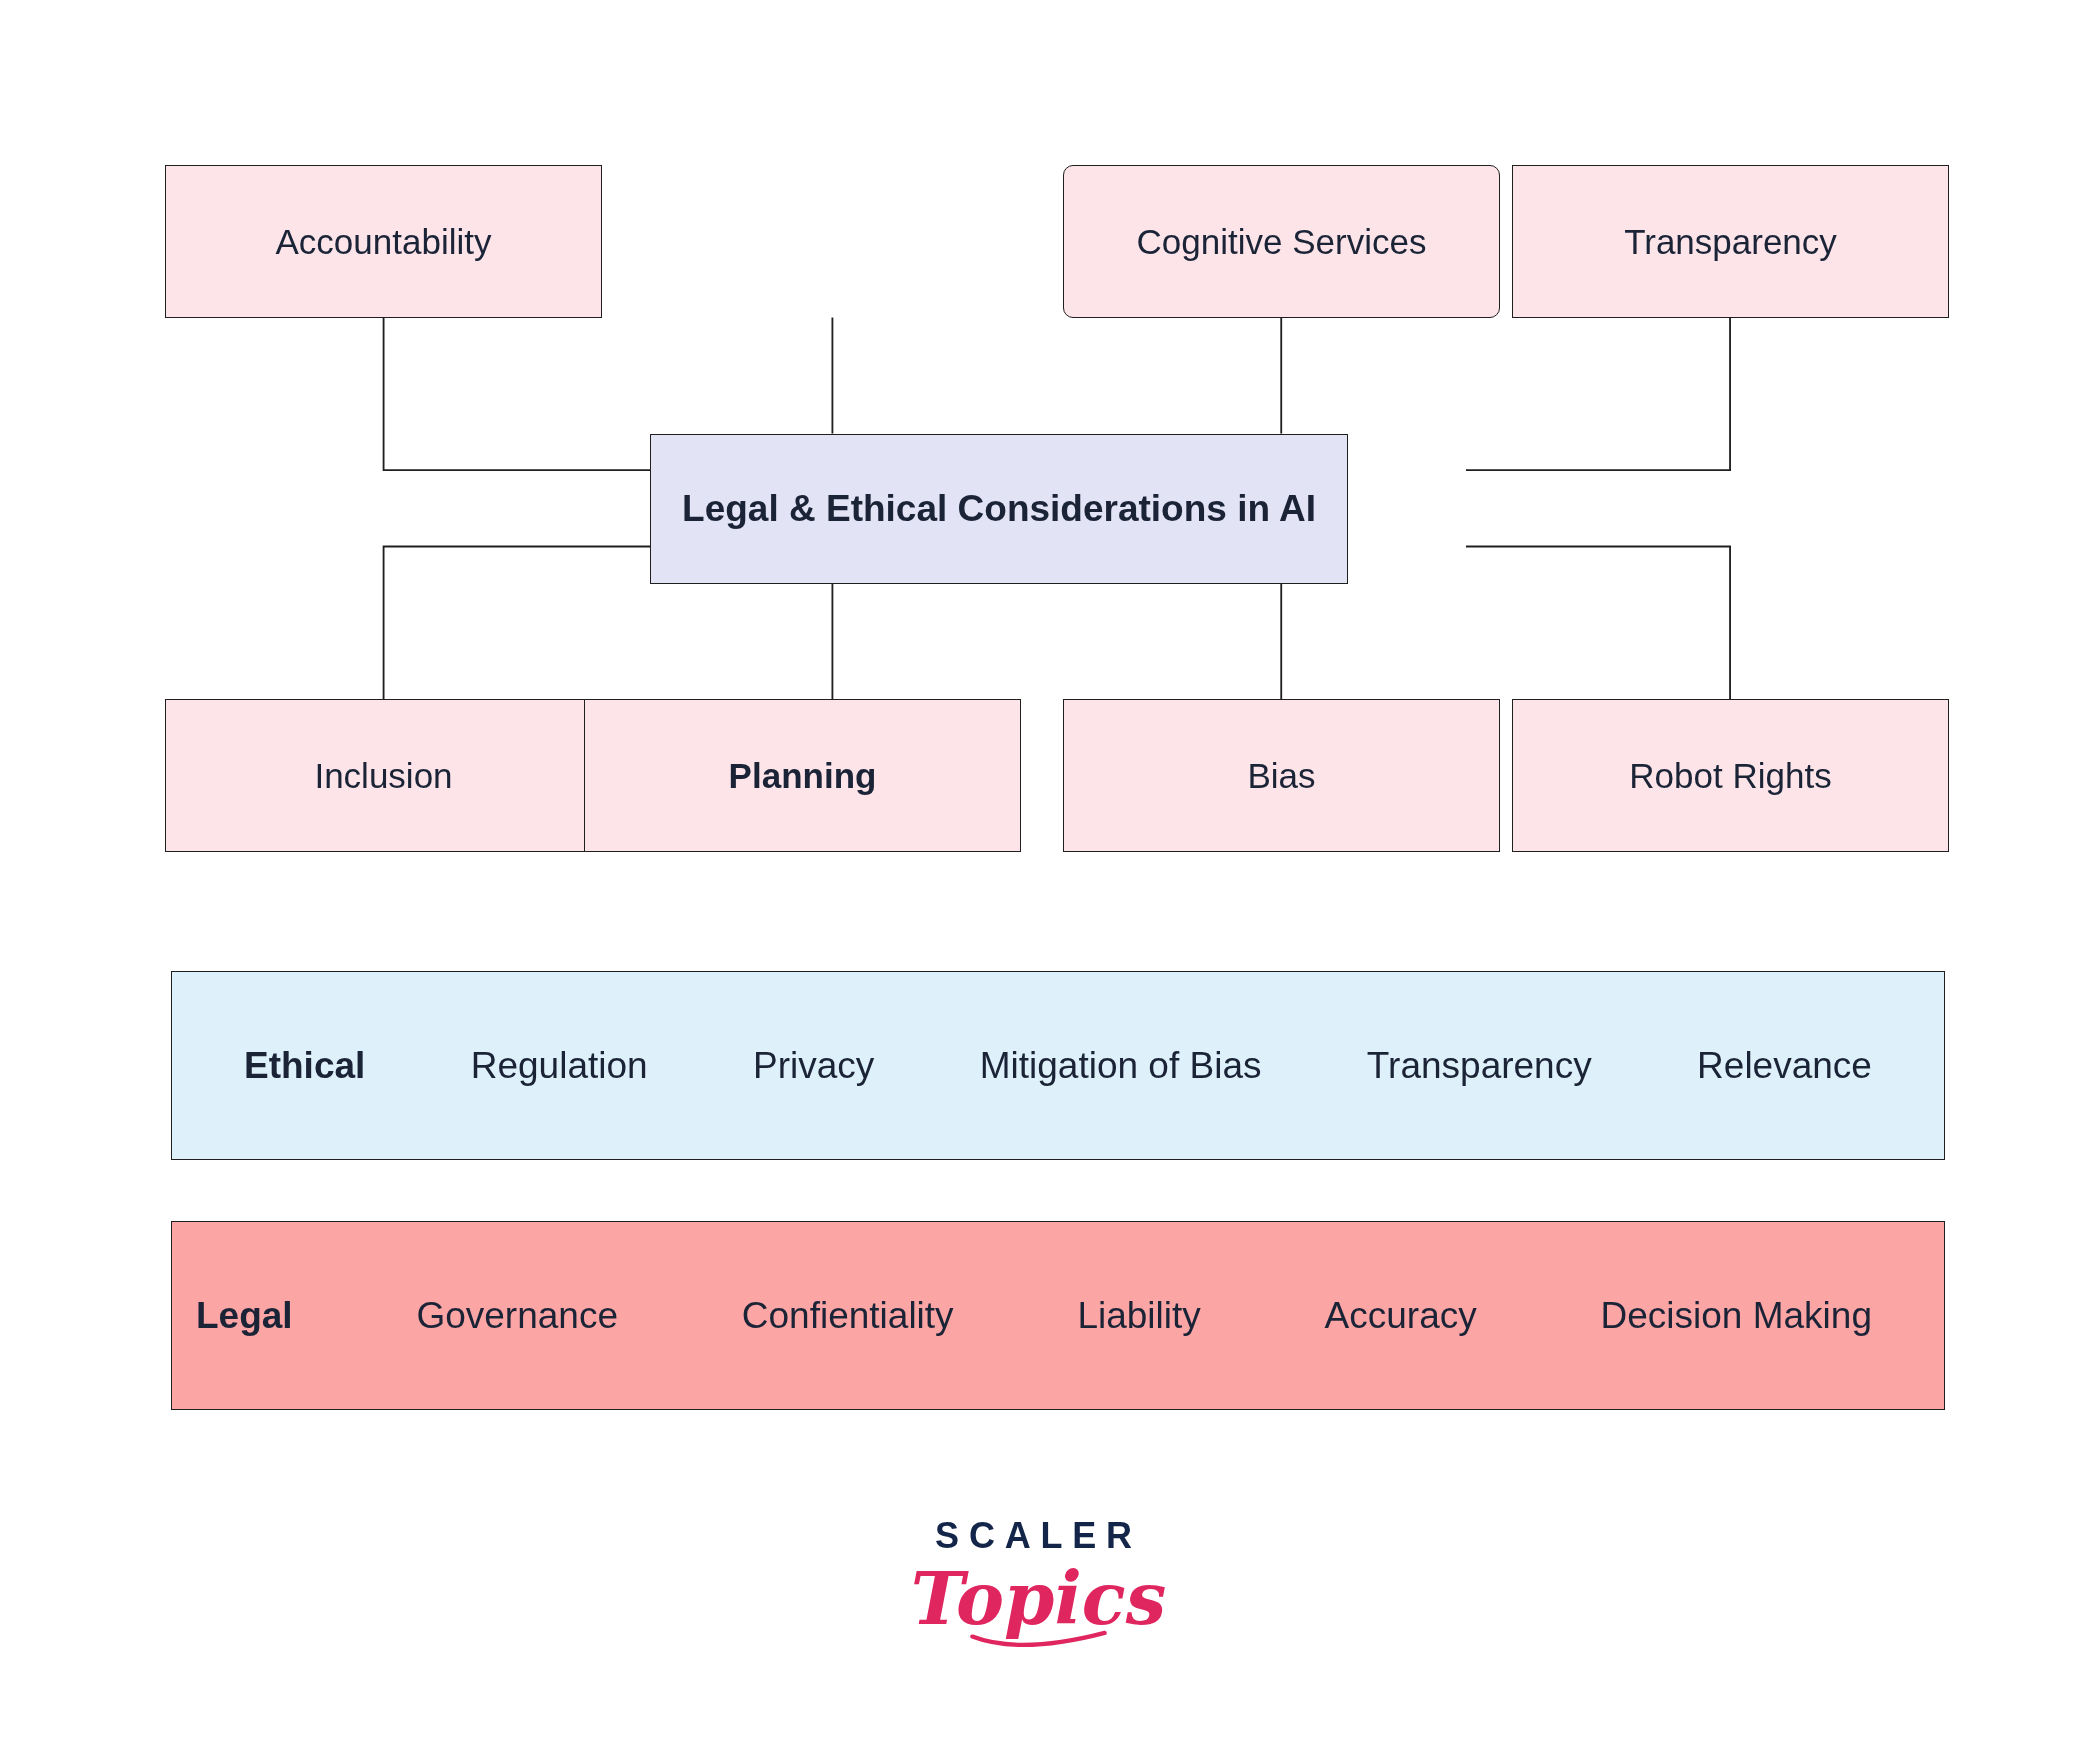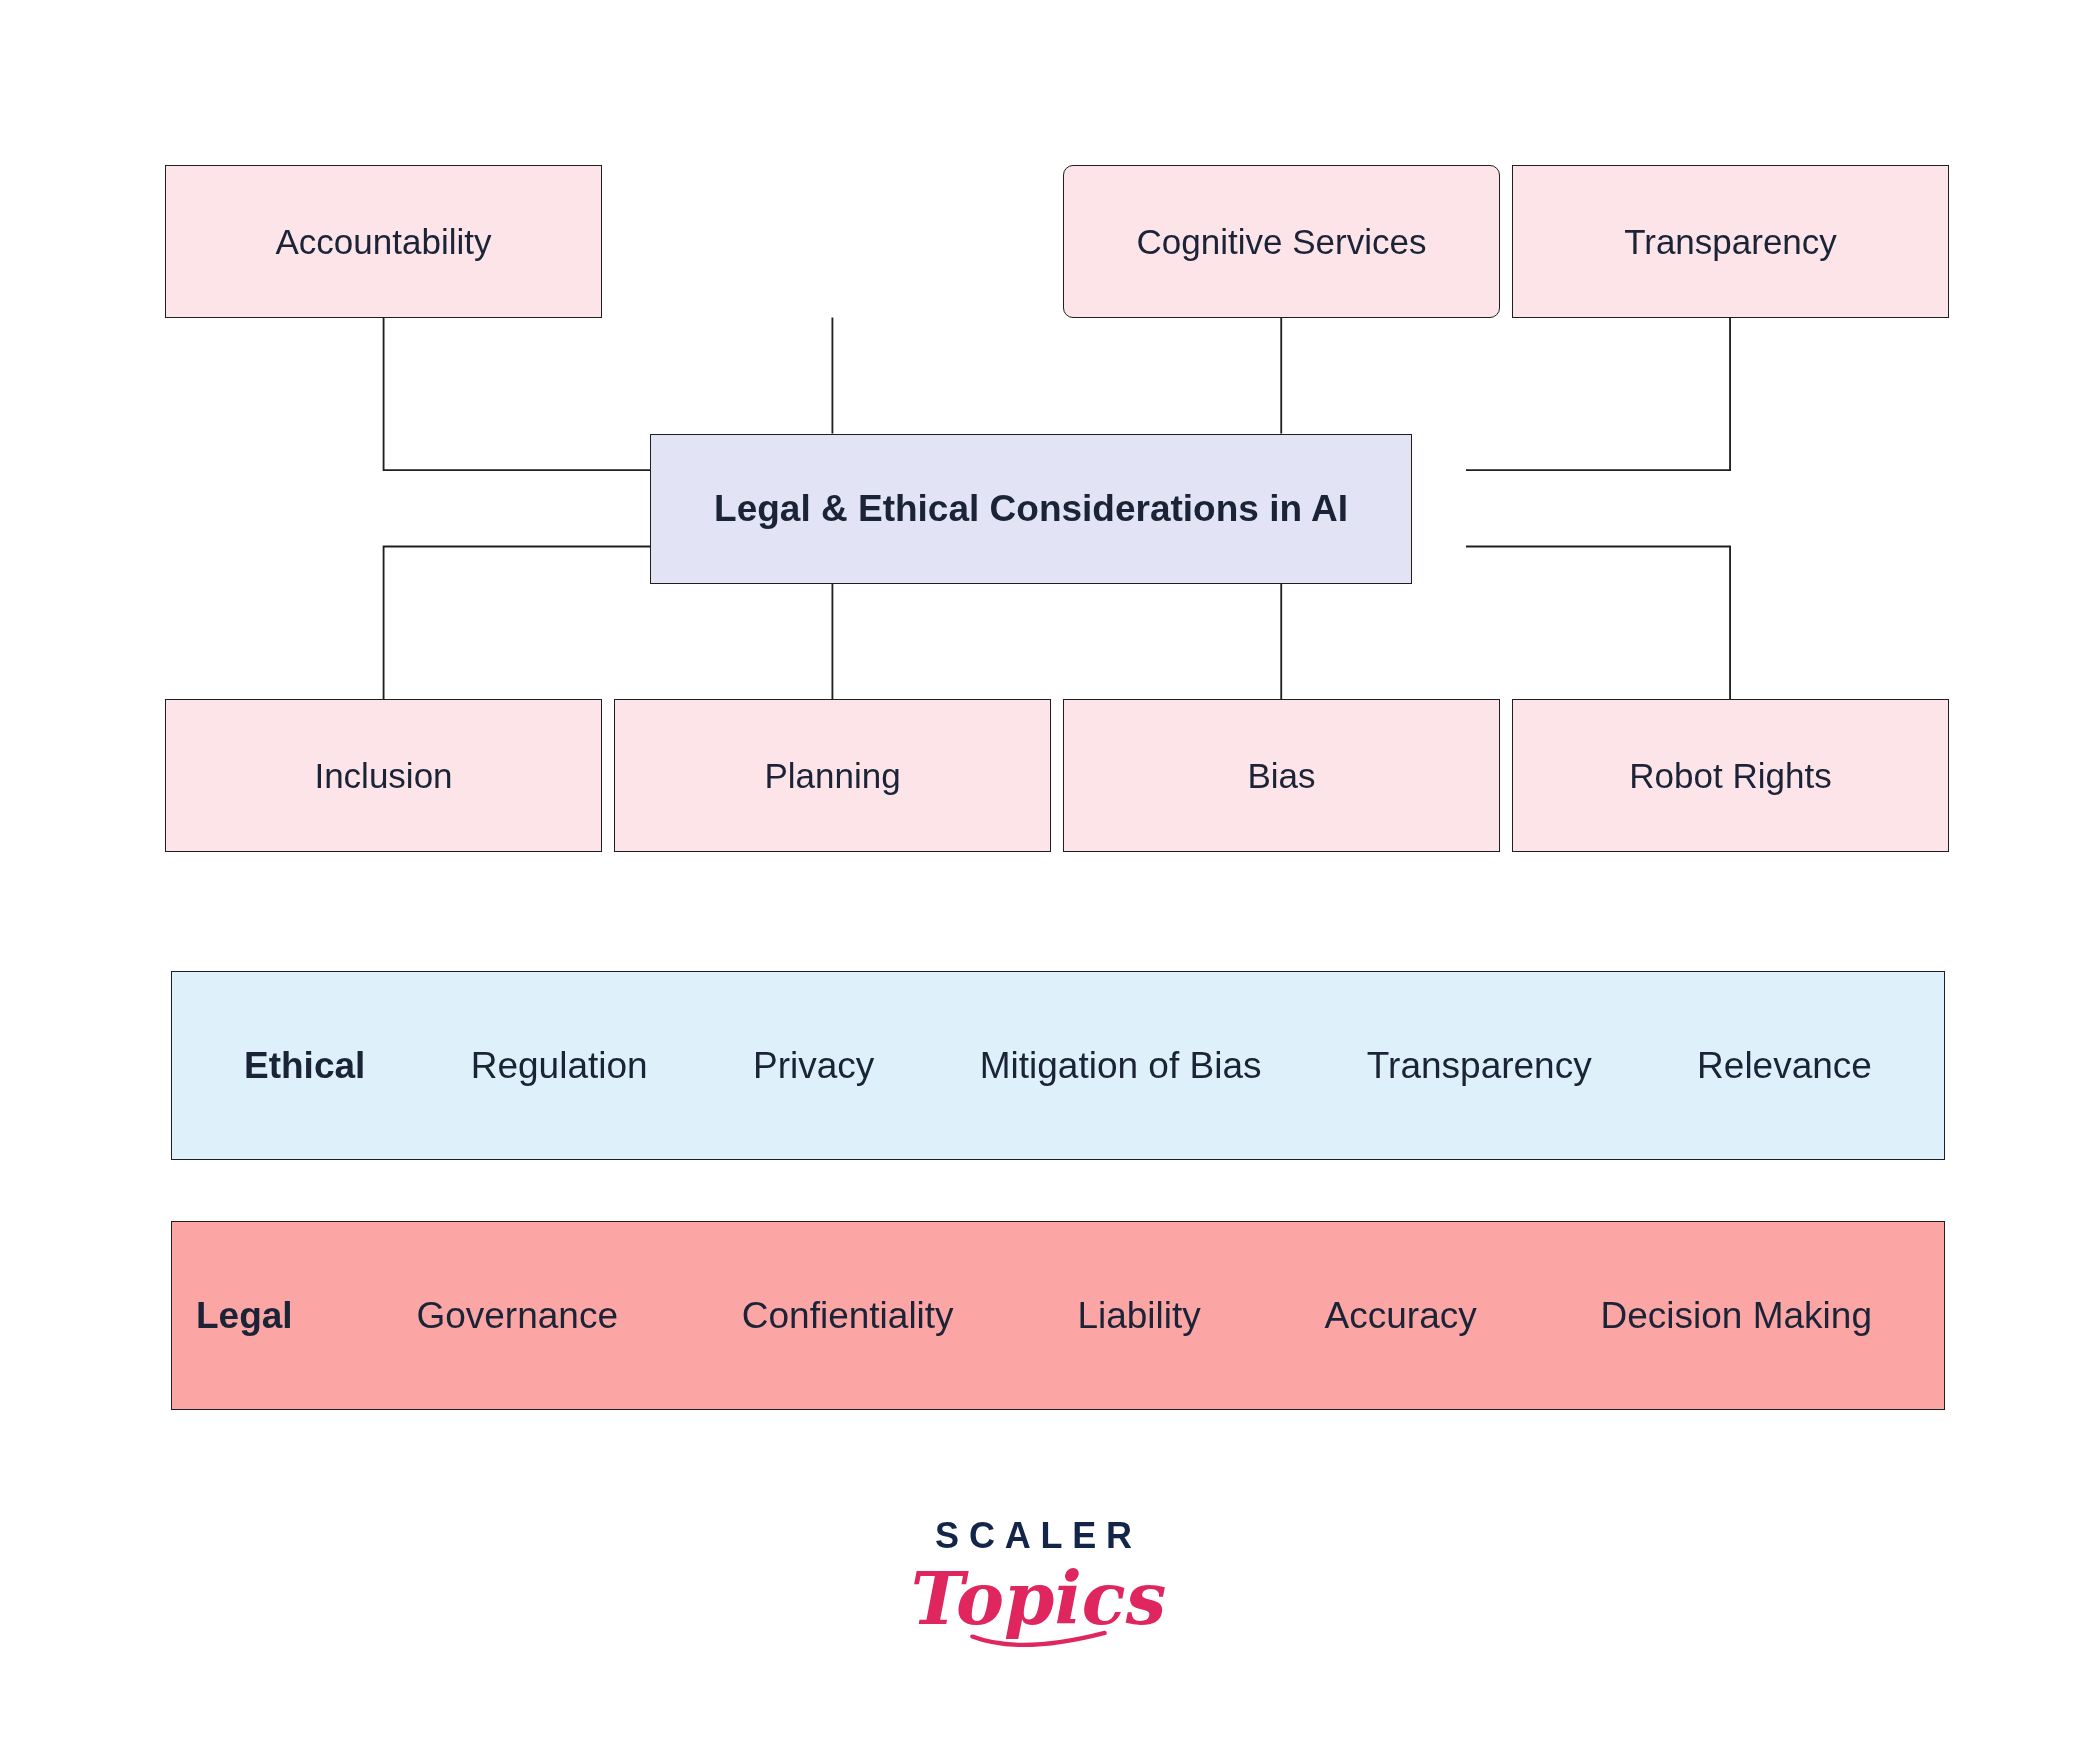--- a/index.html
+++ b/index.html
@@ -35,34 +35,34 @@
     font-size: 35px;
     line-height: 1.2;
     text-align: left;
     color: #1b2437;
   }
   .node.pink { background: #fce4e9; width: 437px; height: 153px; }
 
   .node.center-node {
     background: #e3e3f6;
     left: 650px; top: 434px;
-    width: 762px; height: 150px;
+    width: 698px; height: 150px;
     font-weight: bold;
     font-size: 37px;
   }
 
   
   .top-1 { left: 165px;  top: 165px; }
   .top-2 { left: 614px; top: 165px; }
   .top-3 { left: 1063px; top: 165px; border-radius: 10px; }
   .top-4 { left: 1512px; top: 165px; }
 
   
   .bot-1 { left: 165px;  top: 699px; }
-  .bot-2 { left: 614px; top: 699px; }
+  .bot-2 { left: 584px; top: 699px; font-weight: bold; }
   .bot-3 { left: 1063px; top: 699px; }
   .bot-4 { left: 1512px; top: 699px; }
 
   .band {
     position: absolute;
     left: 171px;
     width: 1774px;
     height: 189px;
     border: 1.8px solid #1f1f1f;
     display: flex;

